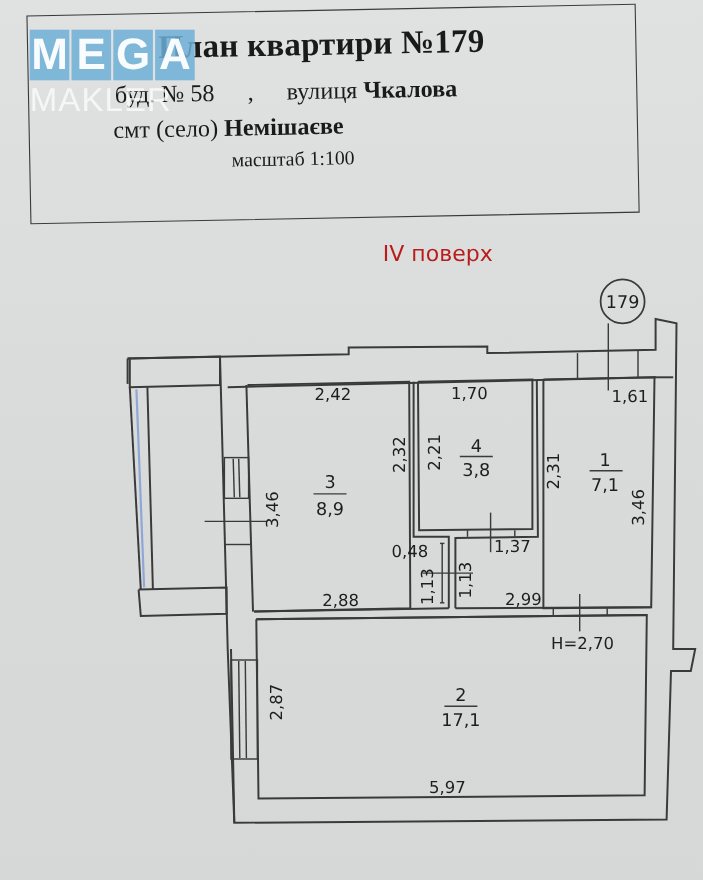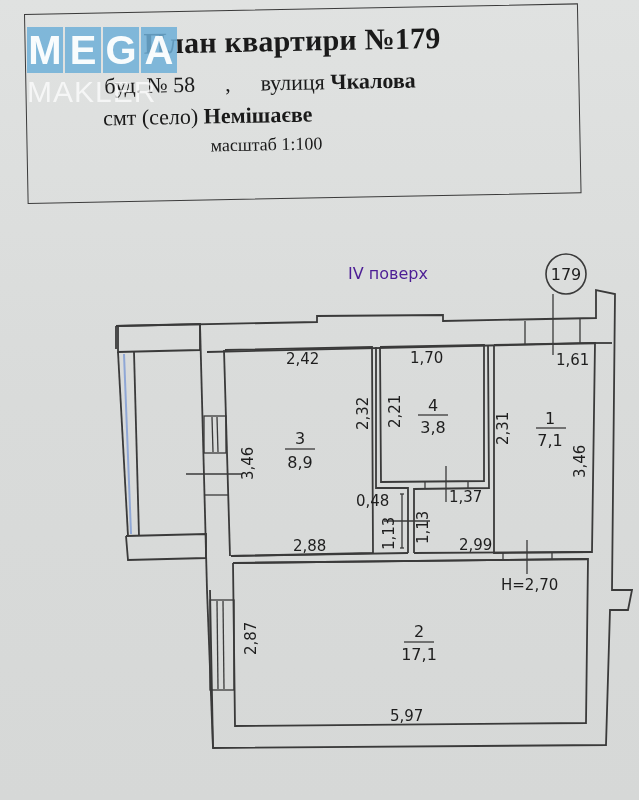--- a/index.html
+++ b/index.html
@@ -52,21 +52,21 @@
       width: 36px; text-align: center;
     }
     .wm-bottom {
       font-family: "Liberation Sans", sans-serif;
       font-size: 30px; letter-spacing: 1px;
       color: rgba(255,255,255,0.7);
       line-height: 34px; margin-top: 2px;
     }
     .floor-label {
       position: absolute; left: 348px; top: 218px;
-      font-family: "DejaVu Sans", sans-serif; font-size: 16px; color: #4c1d95; margin-top: 46px;
+      font-family: "DejaVu Sans", sans-serif; font-size: 20px; color: #b91c1c;
     }
     svg.plan {
       position: absolute; left: 0; top: 0;
     }
     svg text {
       font-family: "DejaVu Sans", sans-serif;
       fill: #1e1e1e;
     }
     .wall { fill: none; stroke: #3a3a3a; stroke-width: 1.8; }
     .thin { fill: none; stroke: #3a3a3a; stroke-width: 1.3; }

